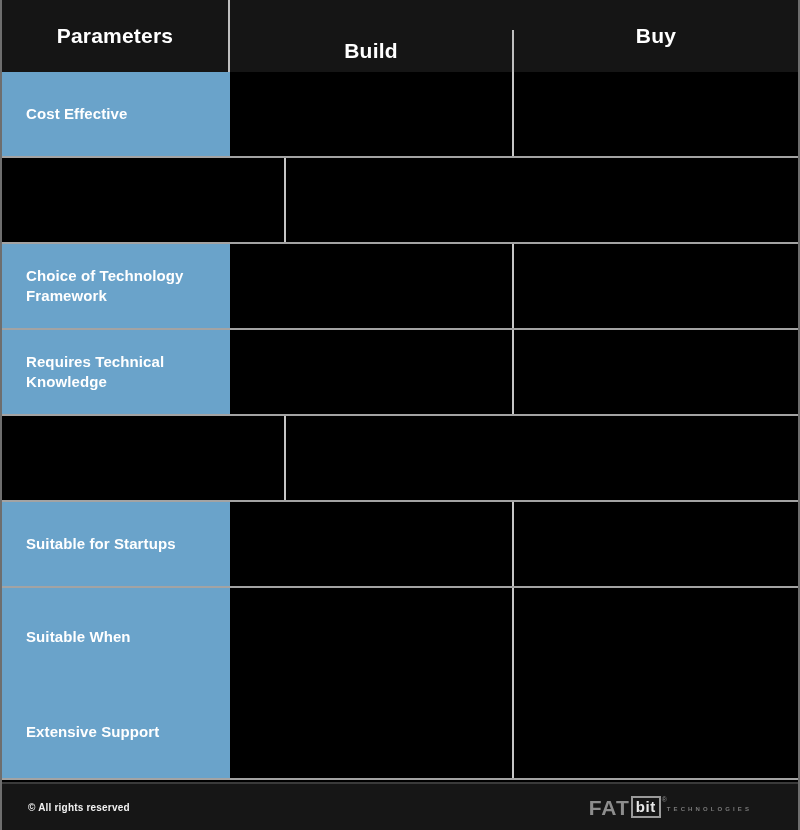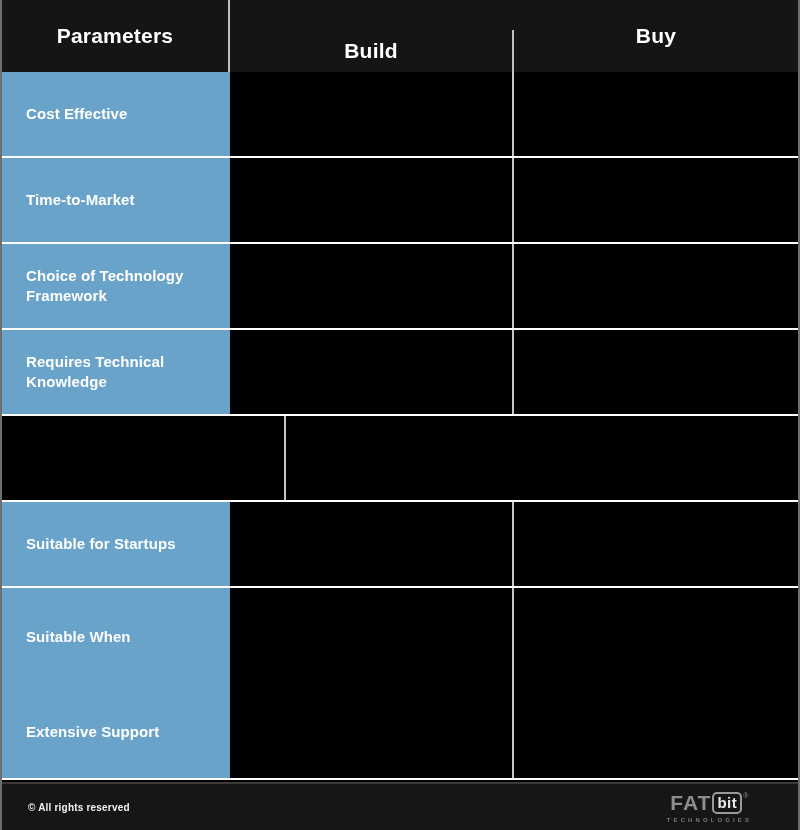--- a/index.html
+++ b/index.html
@@ -62,21 +62,21 @@
   
   .table-body {
     flex: 1 1 auto;
     display: flex;
     flex-direction: column;
     background: #000000;
   }
   .row {
     display: flex;
     box-sizing: border-box;
-    border-bottom: 2px solid #ffffff;
+    border-bottom: 2px solid #a3a3a3;
     min-height: 0;
   }
   .row.last {
     border-bottom: none;
   }
   .cell {
     box-sizing: border-box;
     display: flex;
     align-items: center;
   }
@@ -135,21 +135,21 @@
   .copyright {
     color: #f2f2f2;
     font-size: 10px;
     font-weight: bold;
     letter-spacing: 0.2px;
   }
 
   
   .logo {
     display: flex;
-    flex-direction: column;
+    flex-direction: row;
     align-items: center;
     padding-right: 20px;
   }
   .logo-top {
     display: flex;
     align-items: center;
   }
   .logo-fat {
     color: #8d8d8d;
     font-size: 21px;
@@ -157,21 +157,21 @@
     letter-spacing: 1px;
     line-height: 1;
     font-family: "Liberation Sans", sans-serif;
   }
   .logo-bit {
     color: #e8e8e8;
     font-size: 15px;
     font-weight: bold;
     line-height: 1;
     border: 2px solid #9a9a9a;
-    border-radius: 5px;
+    border-radius: 0;
     padding: 1px 3px 2px 3px;
     margin-left: 1px;
     letter-spacing: 0.5px;
   }
   .logo-tm {
     color: #8d8d8d;
     font-size: 7px;
     line-height: 1;
     align-self: flex-start;
     margin-left: 1px;
@@ -197,21 +197,20 @@
 
   <div class="table-body">
 
     <div class="row r0">
       <div class="cell cell-param">Cost Effective</div>
       <div class="cell cell-build"></div>
       <div class="cell cell-buy"></div>
     </div>
 
     <div class="row r1">
-      <div class="cell cell-param">Time-to-Market</div>
       <div class="cell cell-build"></div>
       <div class="cell cell-buy"></div>
     </div>
 
     <div class="row r2">
       <div class="cell cell-param">Choice of Technology Framework</div>
       <div class="cell cell-build"></div>
       <div class="cell cell-buy"></div>
     </div>
 

